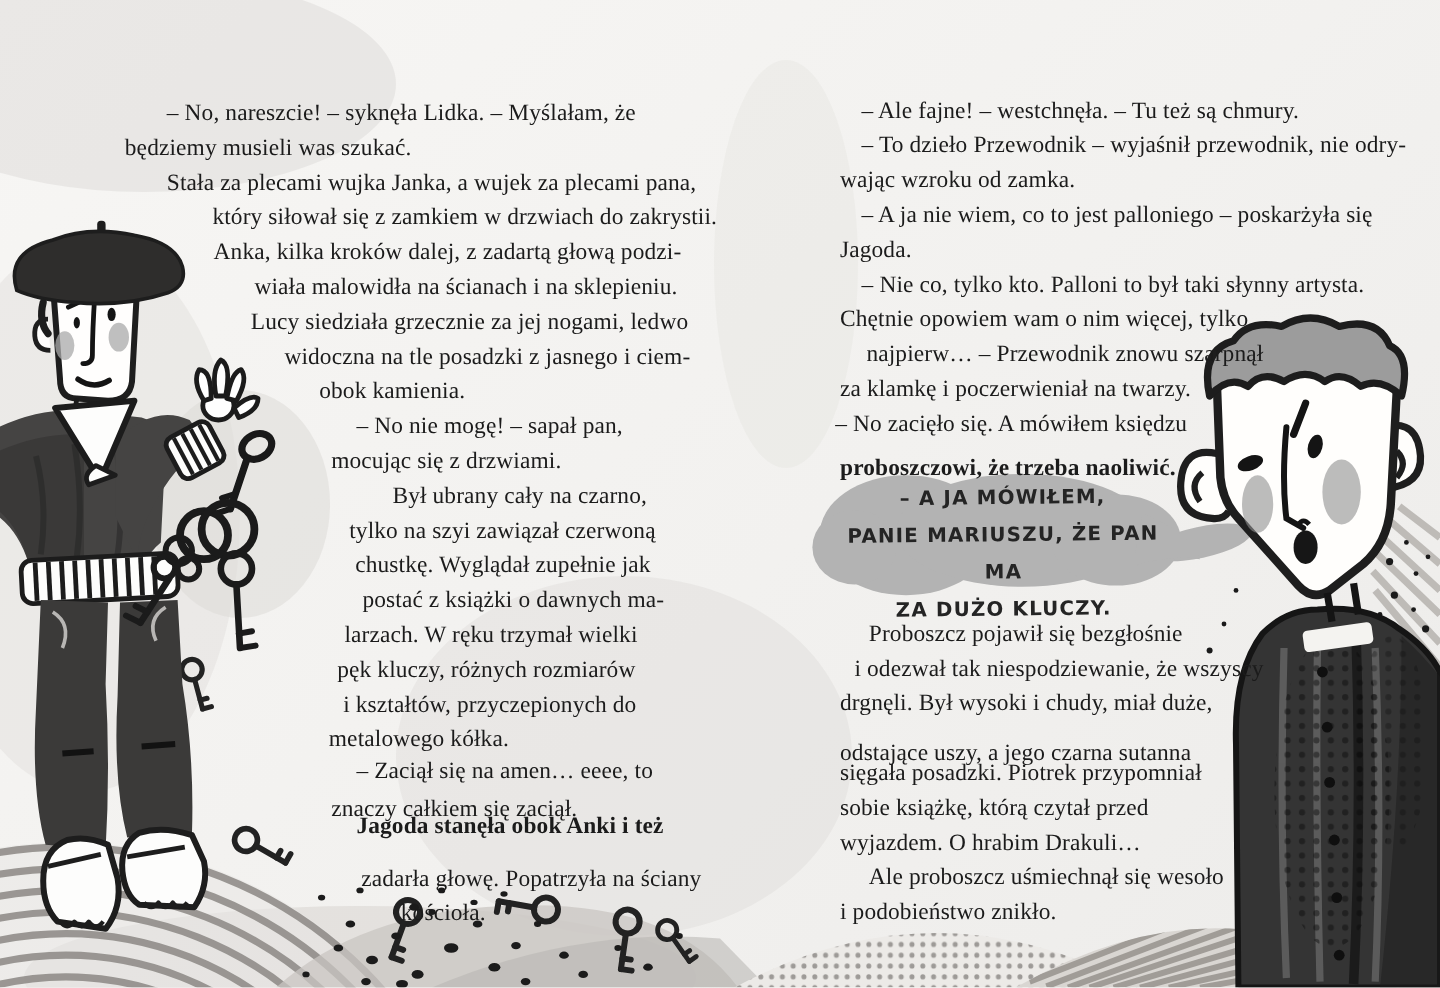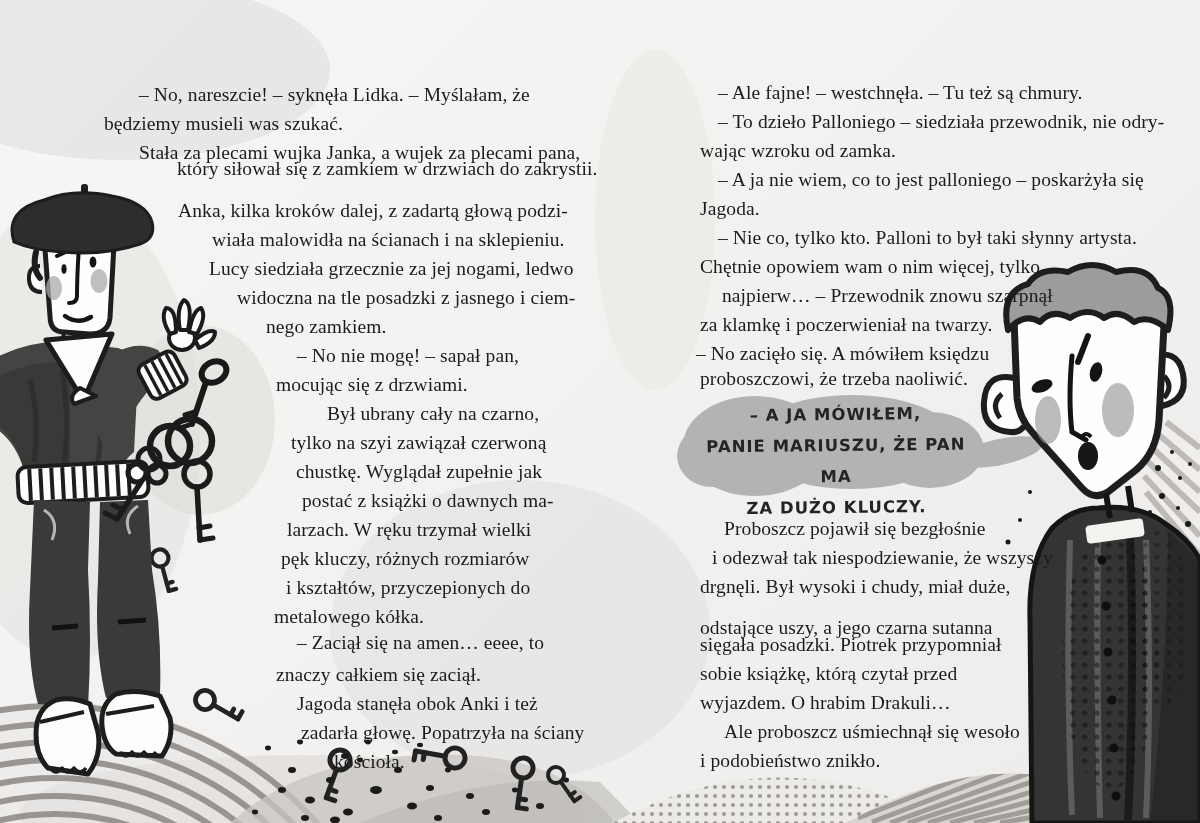--- a/index.html
+++ b/index.html
@@ -312,56 +312,56 @@
     <ellipse cx="712" cy="456" rx="35" ry="31"></ellipse>
     <path d="M952,428 Q992,444 1000,466 Q974,462 944,472 Z"></path>
   </g>
 </svg>
 
   <div class="page" id="page-left">
     <div class="lines">
         <div class="tline" style="left: 95px; top: 80px;">– No, nareszcie! – syknęła Lidka. – Myślałam, że</div>
         <div class="tline" style="left: 60px; top: 109px;">będziemy musieli was szukać.</div>
         <div class="tline" style="left: 95px; top: 138px;">Stała za plecami wujka Janka, a wujek za plecami pana,</div>
-        <div class="tline" style="left: 133px; top: 154px;">który siłował się z zamkiem w drzwiach do zakrystii.</div>
+        <div class="tline" style="left: 133px; top: 167px;">który siłował się z zamkiem w drzwiach do zakrystii.</div>
         <div class="tline" style="left: 134px; top: 196px;">Anka, kilka kroków dalej, z zadartą głową podzi-</div>
         <div class="tline" style="left: 168px; top: 225px;">wiała malowidła na ścianach i na sklepieniu.</div>
         <div class="tline" style="left: 165px; top: 254px;">Lucy siedziała grzecznie za jej nogami, ledwo</div>
         <div class="tline" style="left: 193px; top: 283px;">widoczna na tle posadzki z jasnego i ciem-</div>
-        <div class="tline" style="left: 222px; top: 312px;">nego zamkiem.</div>
+        <div class="tline" style="left: 222px; top: 312px;">obok kamienia.</div>
         <div class="tline" style="left: 253px; top: 341px;">– No nie mogę! – sapał pan,</div>
         <div class="tline" style="left: 232px; top: 370px;">mocując się z drzwiami.</div>
         <div class="tline" style="left: 283px; top: 399px;">Był ubrany cały na czarno,</div>
         <div class="tline" style="left: 247px; top: 428px;">tylko na szyi zawiązał czerwoną</div>
         <div class="tline" style="left: 252px; top: 457px;">chustkę. Wyglądał zupełnie jak</div>
         <div class="tline" style="left: 258px; top: 486px;">postać z książki o dawnych ma-</div>
         <div class="tline" style="left: 243px; top: 515px;">larzach. W ręku trzymał wielki</div>
         <div class="tline" style="left: 237px; top: 544px;">pęk kluczy, różnych rozmiarów</div>
         <div class="tline" style="left: 242px; top: 573px;">i kształtów, przyczepionych do</div>
         <div class="tline" style="left: 230px; top: 602px;">metalowego kółka.</div>
         <div class="tline" style="left: 253px; top: 628px;">– Zaciął się na amen… eeee, to</div>
         <div class="tline" style="left: 232px; top: 660px;">znaczy całkiem się zaciął.</div>
-        <div class="tline" style="left: 253px; top: 689px;">Jagoda stanęła obok Anki i też</div>
+        <div class="tline" style="left: 253px; top: 674px; font-weight: bold;">Jagoda stanęła obok Anki i też</div>
         <div class="tline" style="left: 257px; top: 718px;">zadarła głowę. Popatrzyła na ściany</div>
         <div class="tline" style="left: 290px; top: 747px;">kościoła.</div>
       </div>
   </div>
   <div class="page" id="page-right">
     <div class="lines-top">
         <div class="tline" style="left: 718px; top: 78px;">– Ale fajne! – westchnęła. – Tu też są chmury.</div>
-        <div class="tline" style="left: 718px; top: 107px;">– To dzieło Palloniego – siedziała przewodnik, nie odry-</div>
+        <div class="tline" style="left: 718px; top: 107px;">– To dzieło Przewodnik – wyjaśnił przewodnik, nie odry-</div>
         <div class="tline" style="left: 700px; top: 136px;">wając wzroku od zamka.</div>
         <div class="tline" style="left: 718px; top: 165px;">– A ja nie wiem, co to jest palloniego – poskarżyła się</div>
         <div class="tline" style="left: 700px; top: 194px;">Jagoda.</div>
         <div class="tline" style="left: 718px; top: 223px;">– Nie co, tylko kto. Palloni to był taki słynny artysta.</div>
         <div class="tline" style="left: 700px; top: 252px;">Chętnie opowiem wam o nim więcej, tylko</div>
         <div class="tline" style="left: 700px; top: 281px; margin-left: 22px;">najpierw… – Przewodnik znowu szarpnął</div>
         <div class="tline" style="left: 700px; top: 310px;">za klamkę i poczerwieniał na twarzy.</div>
         <div class="tline" style="left: 696px; top: 339px;">– No zacięło się. A mówiłem księdzu</div>
-        <div class="tline" style="left: 700px; top: 364px;">proboszczowi, że trzeba naoliwić.</div>
+        <div class="tline" style="left: 700px; top: 376px; font-weight: bold;">proboszczowi, że trzeba naoliwić.</div>
       </div>
     <div class="bubble-text">
       <div>– A JA MÓWIŁEM,</div>
       <div>PANIE MARIUSZU, ŻE PAN MA</div>
       <div>ZA DUŻO KLUCZY.</div>
     </div>
     <div class="lines-bottom">
         <div class="tline" style="left: 724px; top: 514px;">Proboszcz pojawił się bezgłośnie</div>
         <div class="tline" style="left: 700px; top: 543px; margin-left: 12px;">i odezwał tak niespodziewanie, że wszyscy</div>
         <div class="tline" style="left: 700px; top: 572px;">drgnęli. Był wysoki i chudy, miał duże,</div>

